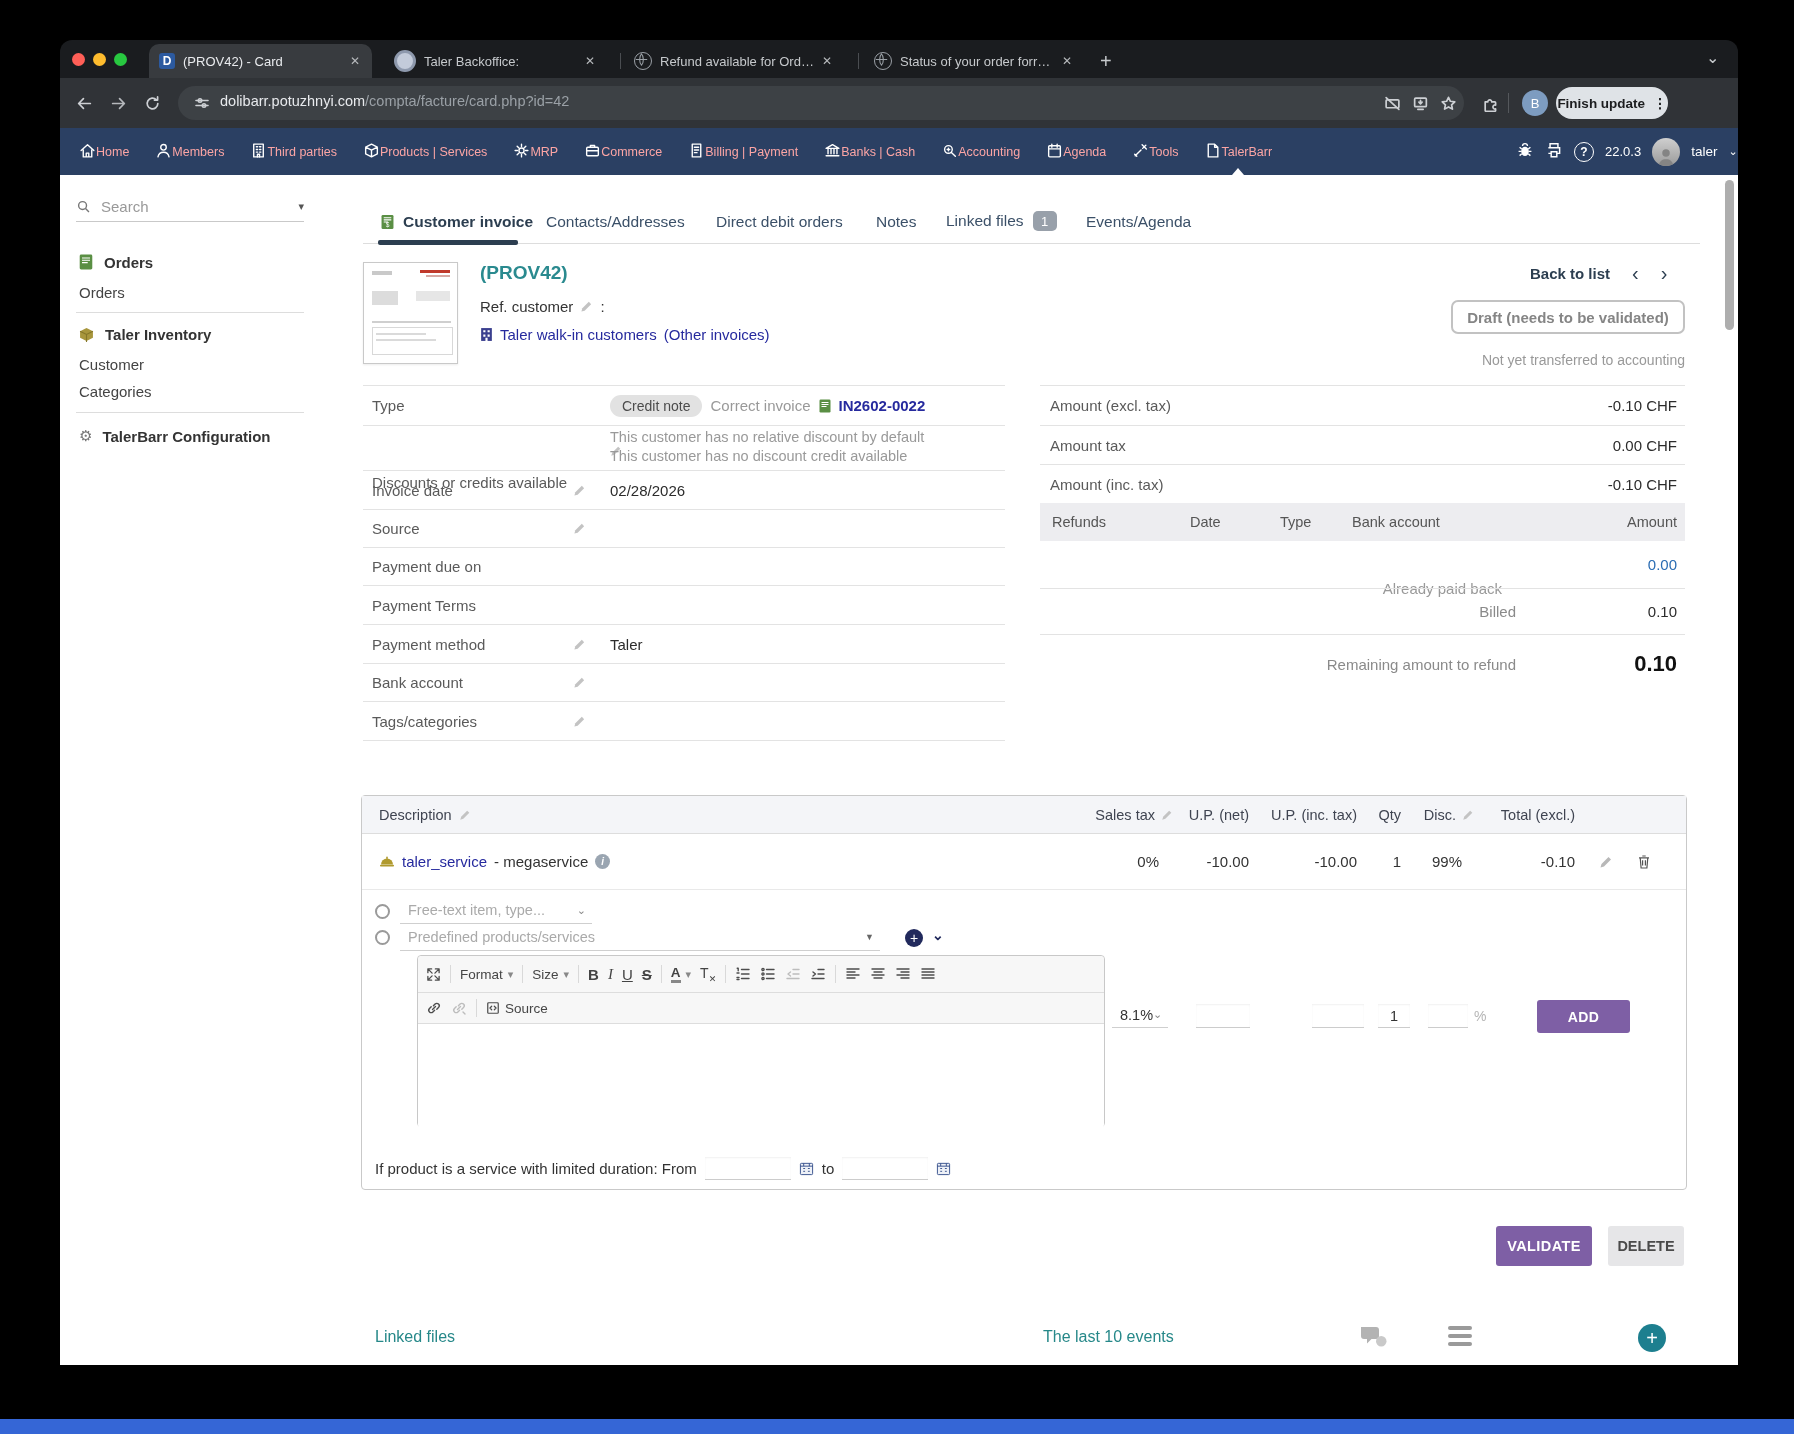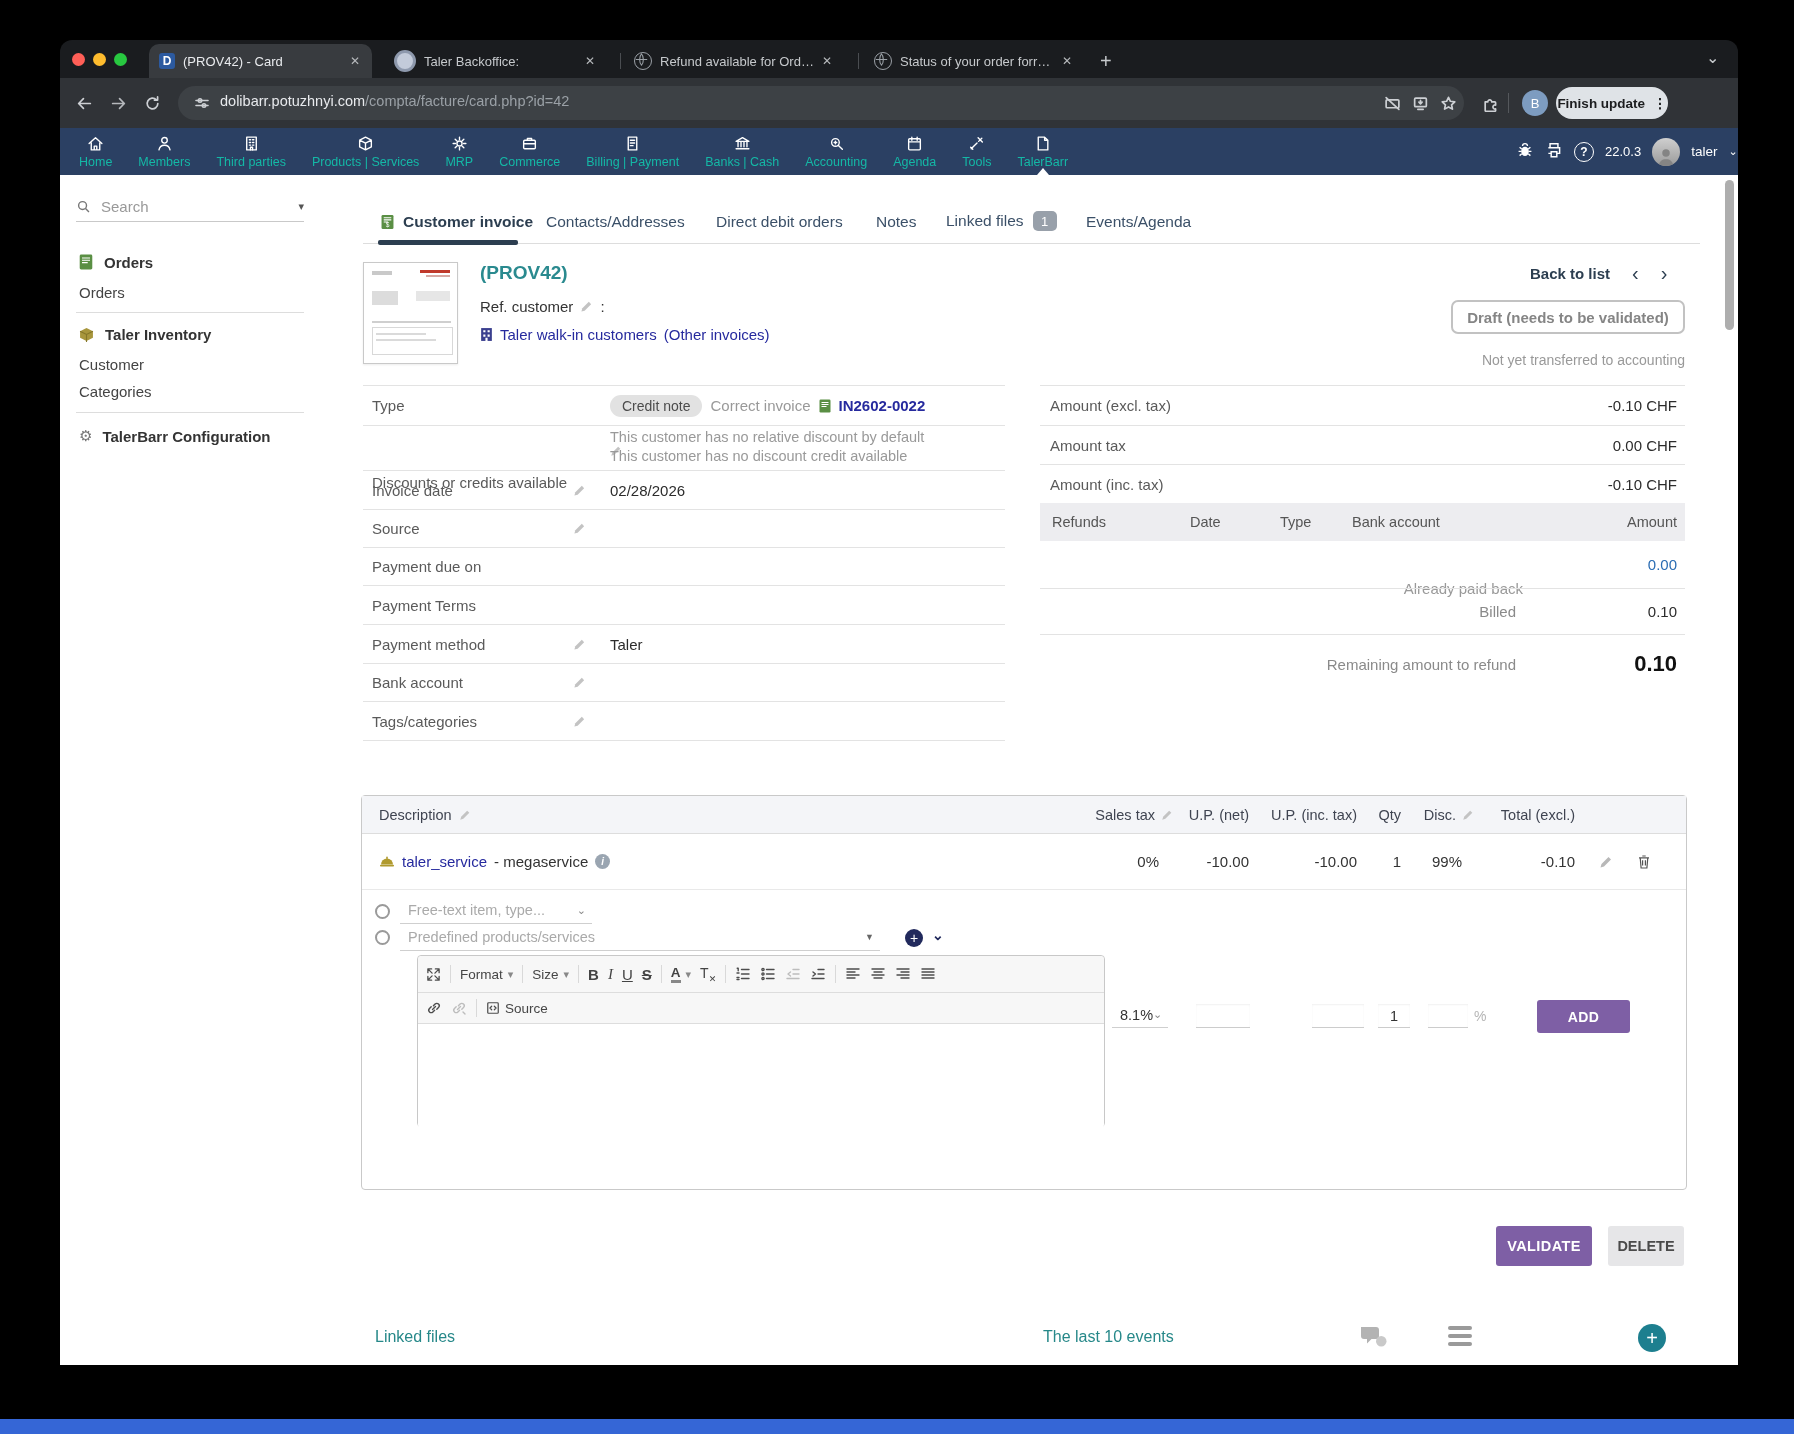--- a/index.html
+++ b/index.html
@@ -21,22 +21,22 @@
   .urlrow{background:#303337;}
   .omnibox{background:#3d4145;border-radius:17px;}
   .cicon svg *{stroke:#cdd0d4;fill:none;stroke-width:1.6;stroke-linecap:round;stroke-linejoin:round;}
   .urltext{font-size:14.5px;color:#e8eaed;white-space:nowrap;}
   .urltext .path{color:#9aa0a6;}
   .updatepill{background:#dfe3e7;border-radius:16px;color:#1c1d1f;font-size:13.5px;font-weight:bold;
       display:flex;align-items:center;justify-content:center;gap:8px;}
 
   
   .dolinav{background:#2b4063;}
-  .nav-item{display:flex;flex-direction:column;align-items:center;justify-content:center;
-            padding:0 13px;height:47px;color:#14b8a6;font-size:12.5px;position:relative;}
+  .nav-item{display:flex;flex-direction:row;align-items:center;justify-content:center;
+            padding:0 13px;height:47px;color:#fca5a5;font-size:12.5px;position:relative;}
   .nav-item svg{margin-bottom:3px;}
   .ni *{stroke:#fff;fill:none;stroke-width:1.3;stroke-linecap:round;stroke-linejoin:round;}
   .nav-item.active:after{content:"";position:absolute;bottom:0;left:50%;margin-left:-6px;
        border-left:6px solid transparent;border-right:6px solid transparent;border-bottom:7px solid #fff;}
   .navright{color:#fff;font-size:13px;gap:11px;}
 
   
   .content{background:#fff;}
   .side-link{font-size:15px;color:#444;}
   .side-title{font-size:15px;color:#333;font-weight:bold;}
@@ -437,21 +437,21 @@
       <span class="val" style="margin-left:auto;margin-right:8px;">-0.10 CHF</span>
     </div>
     <div class="rhead r" style="height:38px;position:relative;">
       <span style="position:absolute;left:12px;">Refunds</span>
       <span style="position:absolute;left:150px;">Date</span>
       <span style="position:absolute;left:240px;">Type</span>
       <span style="position:absolute;left:312px;">Bank account</span>
       <span style="position:absolute;right:8px;">Amount</span>
     </div>
     <div class="r" style="height:47px;position:relative;">
-      <span style="position:absolute;right:162px;font-size:15px;color:#999;margin-top:48px;">Already paid back</span>
+      <span style="position:absolute;right:183px;font-size:15px;color:#999;margin-top:48px;">Already paid back</span>
       <span style="position:absolute;right:8px;font-size:15px;color:#2b6db3;">0.00</span>
     </div>
     <div class="tbl-row r" style="height:45px;">
       <span style="position:absolute;right:169px;font-size:15px;color:#8a8a8a;">Billed</span>
       <span class="val" style="position:absolute;right:8px;">0.10</span>
     </div>
     <div class="tbl-row r" style="height:58px;">
       <span style="position:absolute;right:169px;font-size:15px;color:#8a8a8a;">Remaining amount to refund</span>
       <span style="position:absolute;right:8px;font-size:22px;font-weight:bold;color:#111;">0.10</span>
     </div>
@@ -622,20 +622,34 @@
   <div class="a inpu" style="left:1312px;top:1004px;width:52px;height:24px;"></div>
   <div class="a inpu" style="left:1378px;top:1004px;width:32px;height:24px;display:flex;align-items:center;justify-content:center;font-size:14.5px;color:#333;">
       <span>1</span>
     </div>
   <div class="a inpu" style="left:1428px;top:1004px;width:40px;height:24px;"></div>
   <div class="a" style="left:1474px;top:1008px;color:#b5b5b5;font-size:14px;"><span>%</span></div>
   <div class="a btn-purple" style="left:1537px;top:1000px;width:93px;height:33px;font-size:14px;">
       <span>ADD</span>
     </div>
 
+  <div class="a r" style="left:375px;top:1156px;height:24px;gap:8px;font-size:15px;color:#333;">
+    <span>If product is a service with limited duration: From</span>
+    <span class="inpu" style="display:inline-block;width:86px;height:22px;"></span>
+    <svg width="15" height="15" viewBox="0 0 16 16">
+        <rect x="1.5" y="2.5" width="13" height="12" rx="1" stroke="#35508c" fill="#eef1f7"></rect>
+        <path d="M1.5 5.5h13M5 2.5v3M11 2.5v3M4.5 8h2M9.5 8h2M4.5 11h2M9.5 11h2" stroke="#35508c" fill="none"></path>
+      </svg>
+    <span>to</span>
+    <span class="inpu" style="display:inline-block;width:86px;height:22px;"></span>
+    <svg width="15" height="15" viewBox="0 0 16 16">
+        <rect x="1.5" y="2.5" width="13" height="12" rx="1" stroke="#35508c" fill="#eef1f7"></rect>
+        <path d="M1.5 5.5h13M5 2.5v3M11 2.5v3M4.5 8h2M9.5 8h2M4.5 11h2M9.5 11h2" stroke="#35508c" fill="none"></path>
+      </svg>
+  </div>
 
   <div class="a btn-purple" style="left:1496px;top:1226px;width:96px;height:40px;font-size:14.5px;">
       <span>VALIDATE</span>
     </div>
   <div class="a btn-gray" style="left:1608px;top:1226px;width:76px;height:40px;font-size:14.5px;">
       <span>DELETE</span>
     </div>
 
   <div class="a teal-link" style="left:375px;top:1328px;"><span>Linked files</span></div>
   <div class="a teal-link" style="left:1043px;top:1328px;"><span>The last 10 events</span></div>

